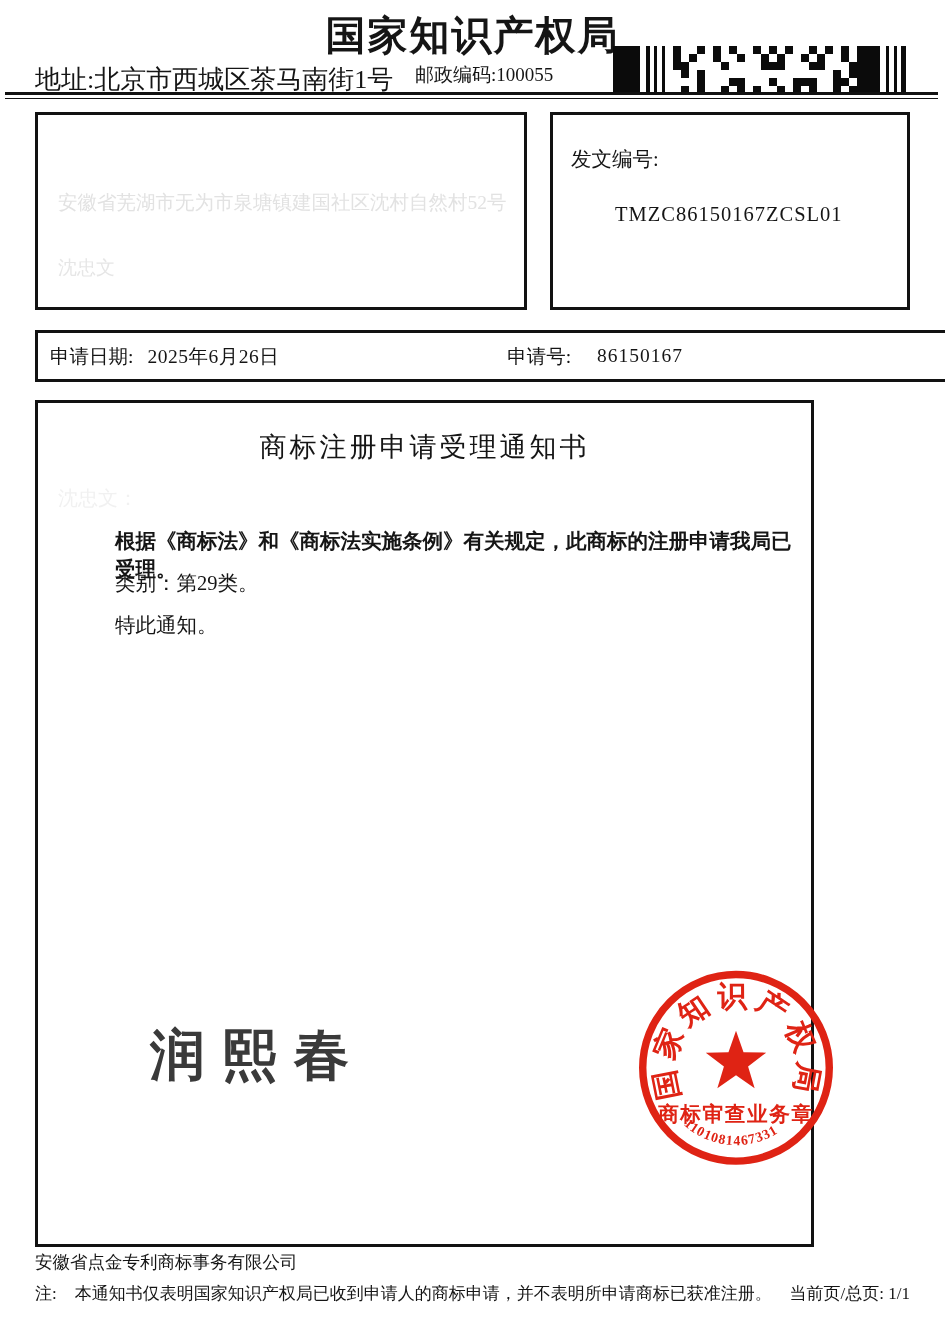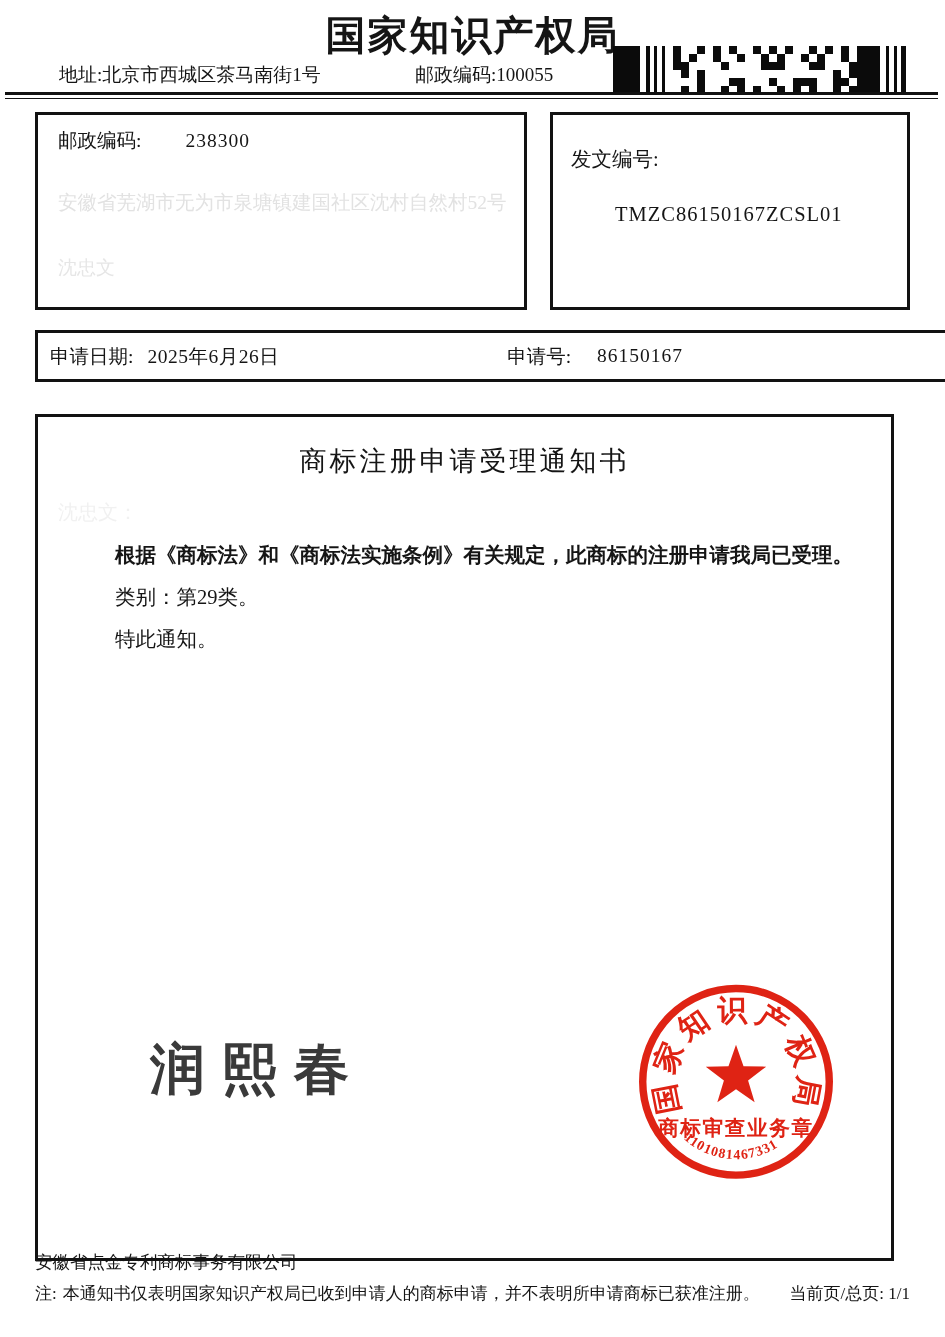--- a/index.html
+++ b/index.html
@@ -12,21 +12,21 @@
     overflow:hidden;
   }
   .abs { position:absolute; }
 
   .doc-title {
     top:8px; left:0; width:100%;
     text-align:center;
     font-size:40px; font-weight:bold;
     letter-spacing:2px;
   }
-  .hq-address { top:62px; left:35px; font-size:19px;margin-left:24px; }
+  .hq-address { top:62px; left:35px; font-size:26px; }
   .hq-postal  { top:62px; left:415px; font-size:19px; }
   .barcode    { top:46px; left:613px; }
 
   .header-rule {
     top:92px; left:5px; width:933px; height:7px;
     border-top:3px solid #121212;
     border-bottom:1px solid #121212;
   }
 
   .box { border:3px solid #121212; background:#fff; }
@@ -44,21 +44,21 @@
   .date-box {
     top:330px; left:35px; width:940px; height:52px;
     display:flex; align-items:center;
     font-size:19.5px;
   }
   .date-box .lbl1 { margin-left:12px; }
   .date-box .v1   { margin-left:14px; letter-spacing:0.5px; }
   .date-box .lbl2 { margin-left:228px; }
   .date-box .v2   { margin-left:26px; letter-spacing:1px; }
 
-  .main-box { top:414px; left:35px; width:859px; height:847px; }
+  .main-box { top:400px; left:35px; width:779px; height:847px; }
   .notice-title {
     top:26px; left:0; width:100%;
     text-align:center;
     font-size:27px; letter-spacing:3px;
   }
   .greeting { top:82px; left:20px; font-size:20px; color:#f1f1f1; }
   .body-line { left:77px; right:18px; font-size:20.5px; }
   .bl1 { top:124px;font-weight:bold; }
   .bl2 { top:166px; }
   .bl3 { top:208px; }
@@ -73,21 +73,21 @@
 
   .seal { top:562px; left:592px; width:212px; height:212px; }
   .seal-date {
     top:658px; left:628px;
     font-size:25.5px; color:#141414; letter-spacing:0.5px;
     white-space:nowrap;
   }
 
   .agent-line { top:1250px; left:35px; font-size:17.5px; }
   .note-line  { top:1282px; left:35px; font-size:17px; }
-  .note-line .note-text { margin-left:6px; }
+  .note-line .note-text { margin-left:18px; }
   .page-indicator { top:1282px; right:35px; font-size:17px; }
 </style>
 </head>
 <body>
 
 <div class="abs doc-title">国家知识产权局</div>
 <div class="abs hq-address">地址:北京市西城区茶马南街1号</div>
 <div class="abs hq-postal">邮政编码:100055</div>
 
 <svg class="abs barcode" width="298" height="49" viewBox="0 0 298 49">
@@ -152,23 +152,20 @@
         <rect x="196" y="40" width="8" height="8"></rect>
         <rect x="220" y="40" width="8" height="8"></rect>
         <rect x="236" y="40" width="8" height="8"></rect>
       </g>
   </g>
 </svg>
 
 <div class="abs header-rule"></div>
 
 <div class="abs box recipient-box">
-  <div class="abs postal-row">
-    <span>邮政编码:</span><span class="val">238300</span>
-  </div>
   <div class="abs faint-addr">安徽省芜湖市无为市泉塘镇建国社区沈村自然村52号</div>
   <div class="abs faint-name">沈忠文</div>
 </div>
 
 <div class="abs box dispatch-box">
   <div class="abs dispatch-label">发文编号:</div>
   <div class="abs dispatch-no">TMZC86150167ZCSL01</div>
 </div>
 
 <div class="abs box date-box">

